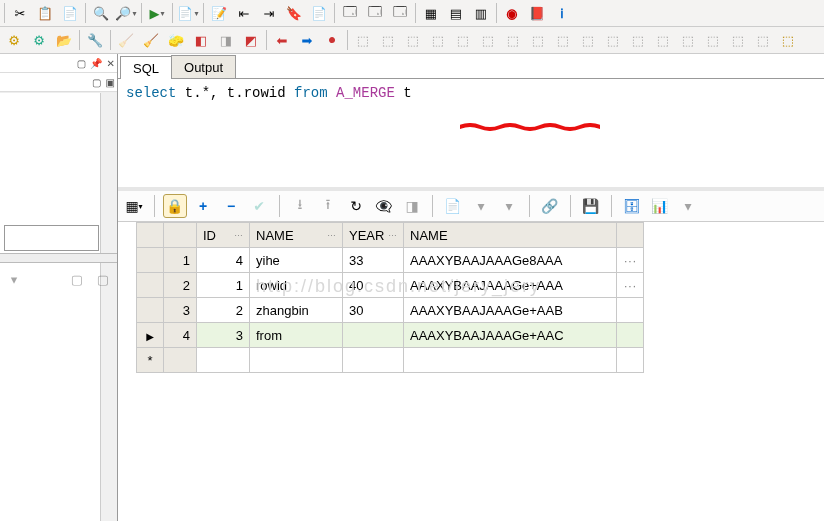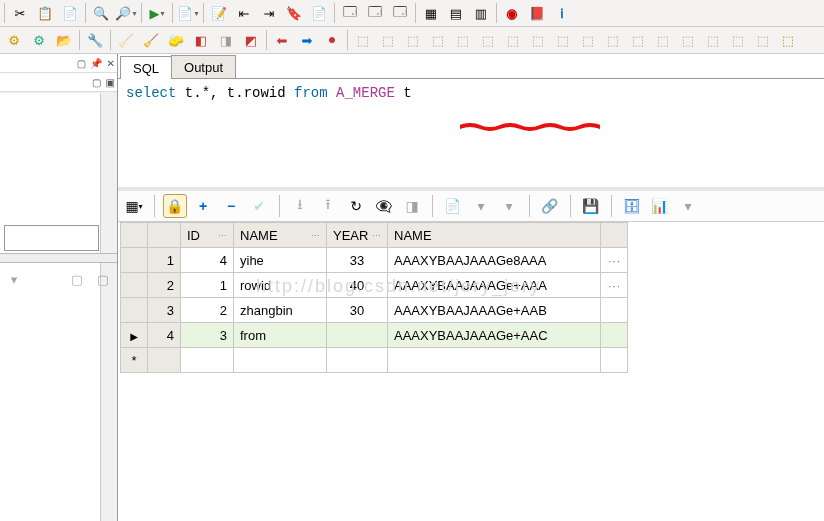--- a/index.html
+++ b/index.html
@@ -26,28 +26,28 @@
   .kw-from{color:#0a6a9e}
   .tblname{color:#a83a9a}
   .squiggle{position:absolute;left:275px;top:24px;width:140px;height:8px}
   .squiggle svg{width:100%;height:100%}
   .watermark{position:absolute;left:256px;top:276px;font-size:18px;color:#d8d8d8;letter-spacing:2px;pointer-events:none;font-family:Arial}
   .gridtools{height:30px;display:flex;align-items:center;gap:4px;padding:0 4px;border-bottom:1px solid #ccc;background:#fcfcfc}
   .gbtn{min-width:22px;height:22px;display:flex;align-items:center;justify-content:center;font-size:14px;border:1px solid transparent}
   .gbtn.locked{border:1px solid #b8a050;background:#fff5d4;border-radius:3px}
   .gbtn.dim{opacity:.35}
   .gsep{width:1px;height:22px;background:#c0c0c0;margin:0 4px}
-  .gridwrap{padding-left:2px}
+  .gridwrap{padding-left:18px}
   table.dgrid{border-collapse:collapse;font-size:13px}
   table.dgrid th,table.dgrid td{border:1px solid #c8c8c8;padding:2px 6px;height:20px;background:#fff}
   table.dgrid th{background:#ece9e2;font-weight:normal;text-align:left}
   table.dgrid th.rowh{width:14px;text-align:center;background:#ece9e2}
   table.dgrid td.rownum{background:#ece9e2;text-align:right;width:20px}
   table.dgrid td.idcell{text-align:right;width:40px}
-  table.dgrid td.yearcell{text-align:center;width:48px}
+  table.dgrid td.yearcell{text-align:left;width:48px}
   table.dgrid td.namecell{width:80px}
   table.dgrid td.rowidcell{width:200px}
   table.dgrid td.ell{width:12px;text-align:center;color:#888}
   tr.sel td{background:#eaf5e1}
   tr.sel td.rownum{background:#ece9e2}
   table.dgrid th .sorter{float:right;font-size:9px;color:#888}
   .rowptr{font-size:10px}
 </style>
 </head>
 <body>

